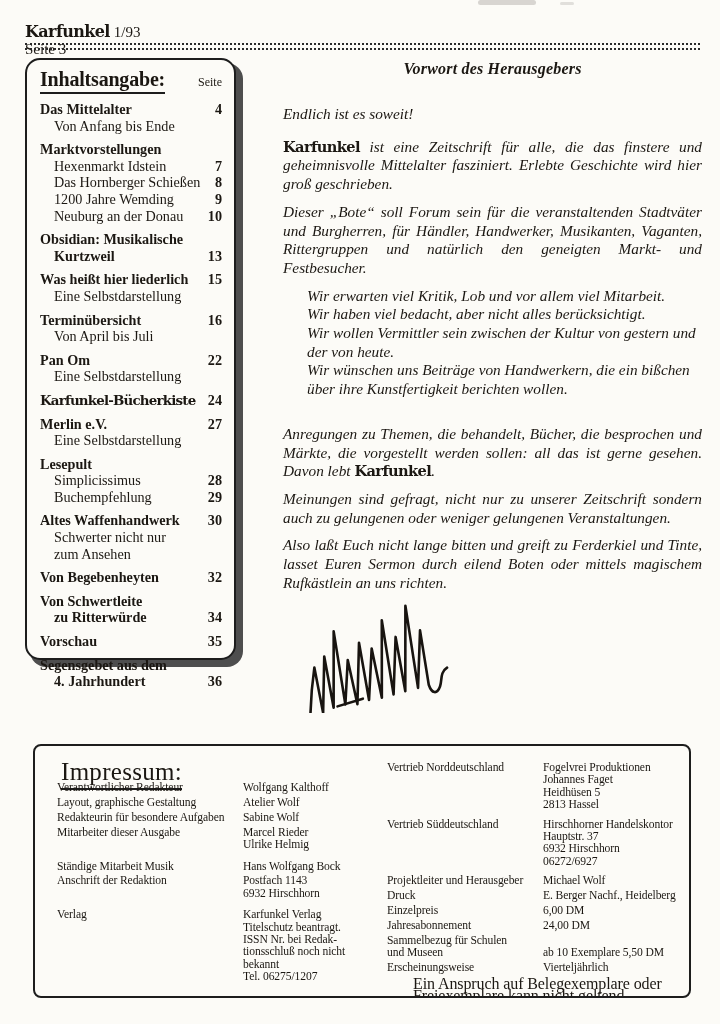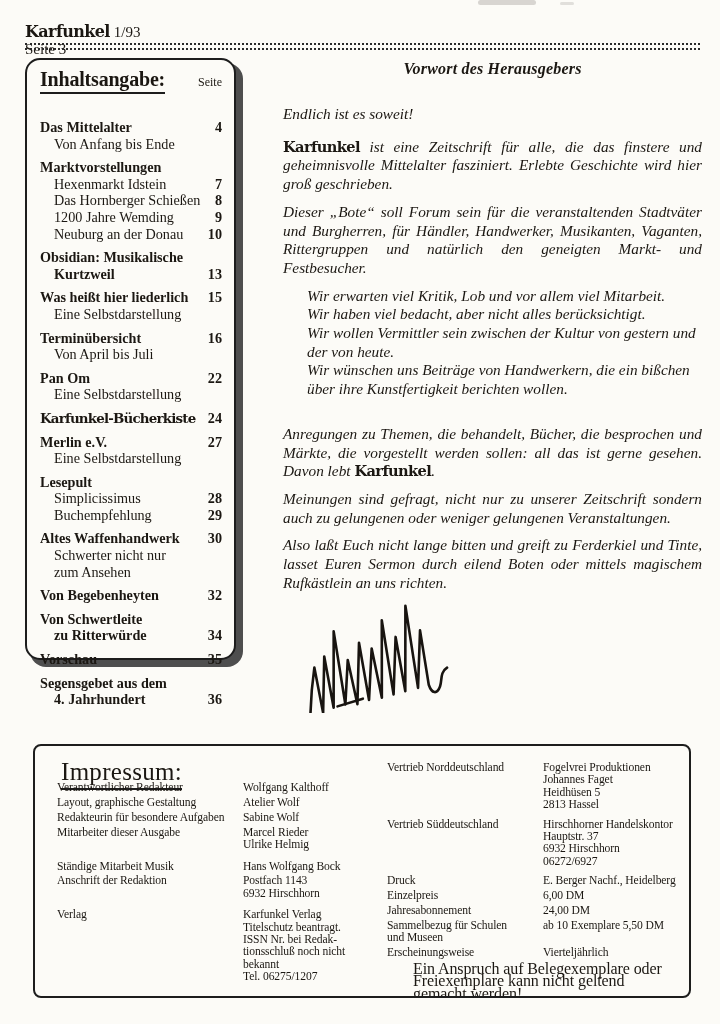--- a/index.html
+++ b/index.html
@@ -14,21 +14,21 @@
   .hdr .logo{font-size:16px;}
   .hdr .issue{font-size:15px;font-weight:400;font-family:"Liberation Serif",serif;letter-spacing:0;}
   .hdr .pg{font-size:15px;}
   .rule{position:absolute;left:25px;right:20px;top:43px;height:3px;
         border-top:2px dotted #2a2a2a;border-bottom:2px dotted #2a2a2a;}
 
   
   .toc{position:absolute;left:25px;top:58px;width:182px;height:582px;
        border:2px solid #1d1d1d;border-radius:15px;background:#fcfbf7;
        box-shadow:6px 6px 0 1px #4e4e4e;padding:8px 12px 8px 13px;}
-  .toc-head{display:flex;justify-content:space-between;align-items:baseline;margin-bottom:25px;}
+  .toc-head{display:flex;justify-content:space-between;align-items:baseline;margin-bottom:7px;}
   .toc-head .h{font-size:20px;font-weight:700;border-bottom:2px solid #1d1d1d;padding-bottom:1px;letter-spacing:-0.2px;}
   .toc-head .s{font-size:12px;}
   .toc-entry{margin-bottom:7px;}
   .toc-line{display:flex;justify-content:space-between;font-size:14.2px;line-height:16.6px;}
   .toc-line .t{white-space:nowrap;}
   .toc-line.title{font-weight:700;}
   .toc-line.sub{font-weight:400;padding-left:14px;}
   .toc-line.ind{padding-left:14px;}
   .toc-line .pgn{font-weight:700;margin-left:4px;}
   .toc-line.blx .t{font-family:"DejaVu Serif",serif;letter-spacing:-0.8px;font-size:13.4px;}
@@ -47,21 +47,21 @@
   .imp{position:absolute;left:33px;top:744px;width:654px;height:250px;
        border:2px solid #1d1d1d;border-radius:8px;background:#fcfbf7;overflow:hidden;}
   .imp-h{position:absolute;left:26px;top:12px;font-size:25px;border-bottom:2px solid #1d1d1d;
          padding-bottom:2px;letter-spacing:.3px;}
   .col{position:absolute;font-size:11.6px;line-height:12.4px;letter-spacing:-0.1px;}
   .col-l{left:22px;top:36px;width:325px;}
   .col-r{left:352px;top:16px;width:292px;}
   .irow{display:flex;align-items:flex-start;margin-bottom:2.5px;}
   .irow.gap{margin-bottom:9px;}
   .irow.bgap{margin-bottom:7px;}
-  .irow.aend{}
+  .irow.aend{align-items:flex-end;}
   .col-l .ilab{width:186px;flex:none;}
   .col-r .ilab{width:156px;flex:none;}
   .ival{flex:1;}
   .inote{margin-top:3px;font-size:16px;line-height:12.6px;margin-left:26px;}
 </style>
 </head>
 <body>
 
 <div class="page">
   <div class="smudge"></div>
@@ -334,20 +334,28 @@
             </div>
             <div class="ival">
               <div class="">Hirschhorner Handelskontor</div>
               <div class="">Hauptstr. 37</div>
               <div class="">6932 Hirschhorn</div>
               <div class="">06272/6927</div>
             </div>
           </div>
           <div class="irow">
             <div class="ilab">
+              <div class="">Projektleiter und Herausgeber</div>
+            </div>
+            <div class="ival">
+              <div class="">Michael Wolf</div>
+            </div>
+          </div>
+          <div class="irow">
+            <div class="ilab">
               <div class="">Druck</div>
             </div>
             <div class="ival">
               <div class="">E. Berger Nachf., Heidelberg</div>
             </div>
           </div>
           <div class="irow">
             <div class="ilab">
               <div class="">Einzelpreis</div>
             </div>

